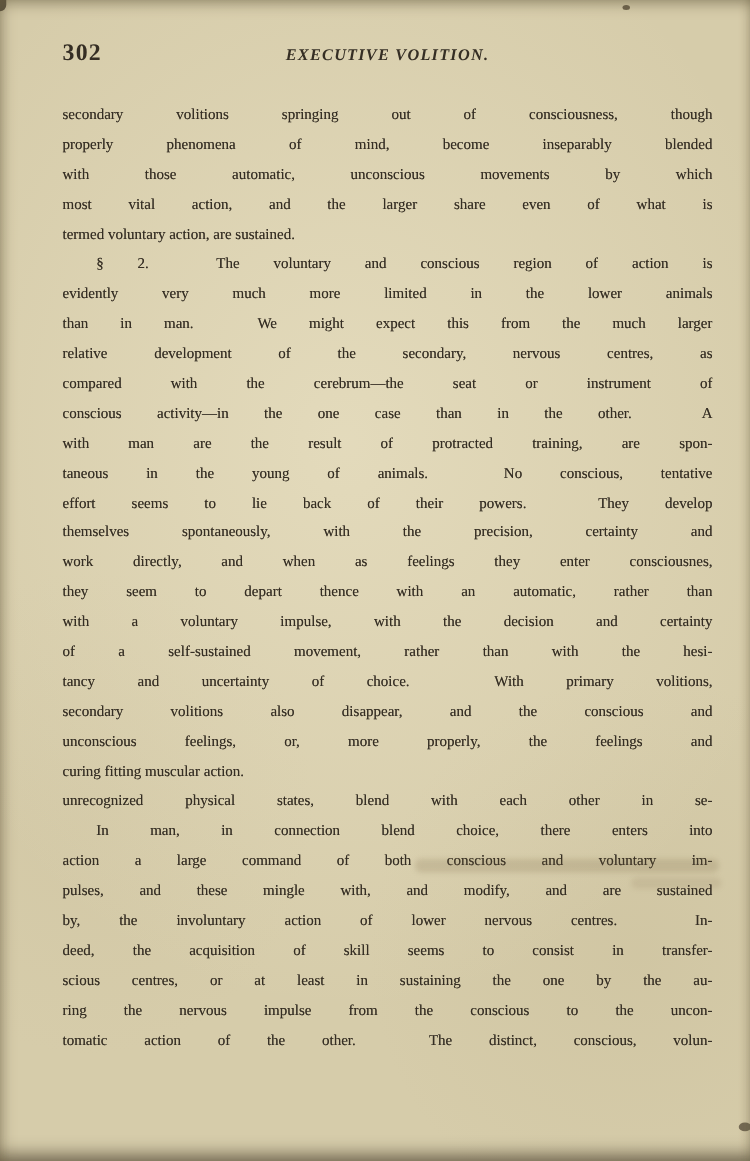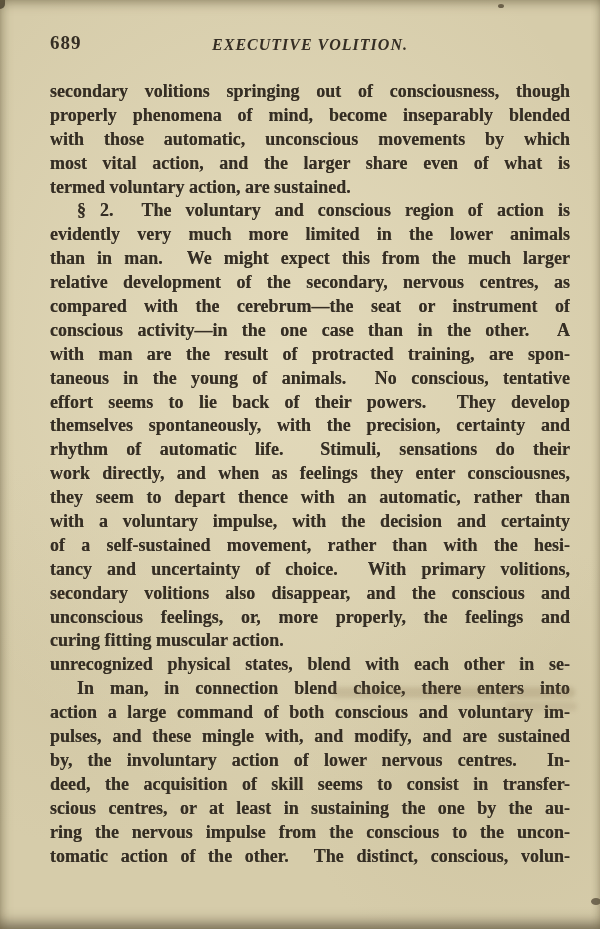--- a/index.html
+++ b/index.html
@@ -23,27 +23,26 @@
       inset 0 -13px 13px -7px rgba(66,56,38,0.62);
   }
   .pagehead { position:absolute; left:0; top:0; width:600px; height:70px; color:#352e24; }
   .pagenum {
     position:absolute; left:50px; top:32px;
     font-size:19px; font-weight:bold; letter-spacing:1px;
   }
   .runtitle {
     position:absolute; left:50px; top:36px; width:520px;
     text-align:center; font-style:italic; font-weight:bold;
-    font-size:16px; letter-spacing:1px;
+    font-size:13px; letter-spacing:1px;
   }
   .pagebody {
     position:absolute; left:50px; top:80px; width:520px;
-    color:#352e24; font-size:18px;
+    color:#352e24; font-size:12px;
     text-shadow:0 0 0.5px rgba(53,46,36,0.65);
-    font-weight:bold;
   }
   .para { margin:0; }
   .line {
     height:23.9px; line-height:23.9px; overflow:hidden;
     text-align:justify; text-align-last:justify;
   }
   .line.end { text-align-last:left; }
   .line.ind { text-indent:27px; }
   .ghost {
     position:absolute; pointer-events:none; border-radius:5px;
@@ -55,21 +54,21 @@
   .speck-tl { left:0; top:0; width:5px; height:9px; background:rgba(36,29,19,0.7); border-radius:0 0 7px 0; }
   .speck-a  { left:498px; top:4px; width:6px; height:4px; background:rgba(82,71,52,0.8); border-radius:50%; }
   .speck-b  { left:591px; top:898px; width:10px; height:7px; background:rgba(66,56,40,0.65); border-radius:50%; }
 </style>
 </head>
 <body>
 
 <div class="scan">
 
   <div class="pagehead">
-    <div class="pagenum">689</div>
+    <div class="pagenum">302</div>
     <div class="runtitle">EXECUTIVE VOLITION.</div>
   </div>
 
   <div class="pagebody">
 
     <div class="para">
       <div class="line">secondary volitions springing out of consciousness, though</div>
       <div class="line">properly phenomena of mind, become inseparably blended</div>
       <div class="line">with those automatic, unconscious movements by which</div>
       <div class="line">most vital action, and the larger share even of what is</div>
@@ -80,21 +79,20 @@
       <div class="line ind">§ 2.&nbsp; The voluntary and conscious region of action is</div>
       <div class="line">evidently very much more limited in the lower animals</div>
       <div class="line">than in man.&nbsp; We might expect this from the much larger</div>
       <div class="line">relative development of the secondary, nervous centres, as</div>
       <div class="line">compared with the cerebrum—the seat or instrument of</div>
       <div class="line">conscious activity—in the one case than in the other.&nbsp; A</div>
       <div class="line">with man are the result of protracted training, are spon-</div>
       <div class="line">taneous in the young of animals.&nbsp; No conscious, tentative</div>
       <div class="line">effort seems to lie back of their powers.&nbsp; They develop</div>
       <div class="line">themselves spontaneously, with the precision, certainty and</div>
-      <div class="line">rhythm of automatic life.&nbsp; Stimuli, sensations do their</div>
       <div class="line">work directly, and when as feelings they enter consciousnes,</div>
       <div class="line">they seem to depart thence with an automatic, rather than</div>
       <div class="line">with a voluntary impulse, with the decision and certainty</div>
       <div class="line">of a self-sustained movement, rather than with the hesi-</div>
       <div class="line">tancy and uncertainty of choice.&nbsp; With primary volitions,</div>
       <div class="line">secondary volitions also disappear, and the conscious and</div>
       <div class="line">unconscious feelings, or, more properly, the feelings and</div>
       <div class="line end">curing fitting muscular action.</div>
       <div class="line">unrecognized physical states, blend with each other in se-</div>
     </div>

